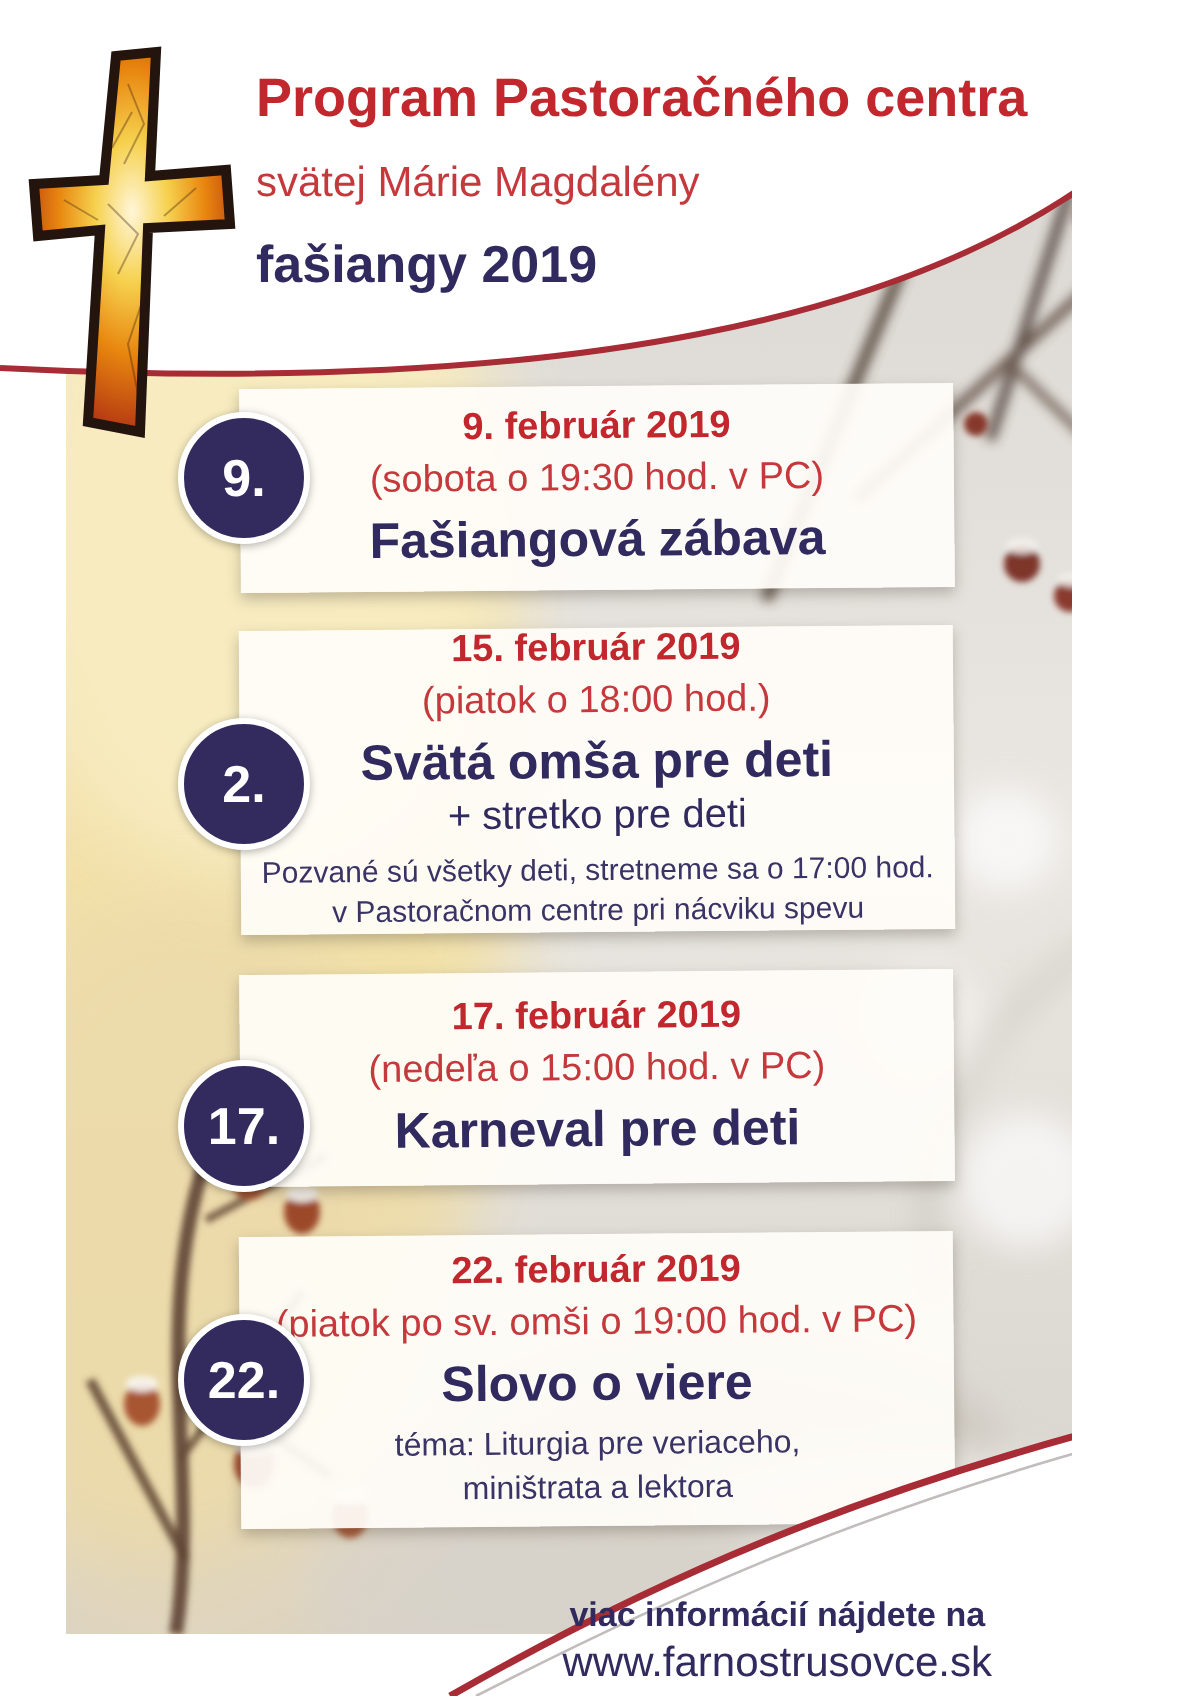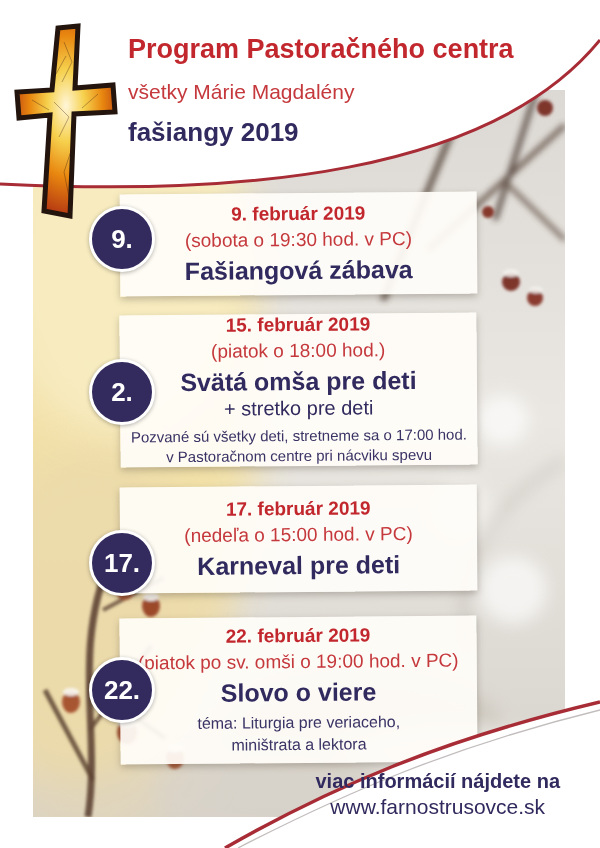--- a/index.html
+++ b/index.html
@@ -1,17 +1,17 @@
 <!DOCTYPE html>
 <html><head>
 <meta charset="utf-8">
 <style>
   html,body{margin:0;padding:0;background:#ffffff;}
   .poster{
-    position:relative;width:600px;height:848px;overflow:hidden;background:#ffffff;
+    position:relative;width:536px;height:848px;overflow:hidden;background:#ffffff;
     font-family:"Liberation Sans", sans-serif;
   }
   
   .photo{
     position:absolute;left:33px;top:90px;width:532px;height:727px;z-index:1;overflow:hidden;
   }
   
   .header-swoosh{position:absolute;left:0;top:0;width:600px;height:220px;z-index:2;pointer-events:none;}
   
   .cross{position:absolute;left:14px;top:22px;width:104px;height:198px;z-index:3;}
@@ -47,21 +47,21 @@
     display:flex;align-items:center;justify-content:center;
     box-shadow:0 1px 4px rgba(0,0,0,0.30);
   }
   .badge1{top:206px;}
   .badge2{top:359px;}
   .badge3{top:530px;}
   .badge4{top:657px;}
   
   .bottom-swoosh{position:absolute;left:0;top:0;width:600px;height:848px;z-index:6;pointer-events:none;}
   .footer{position:absolute;top:770px;right:40px;z-index:7;text-align:center;color:#312A5E;}
-  .f1{font-size:20px;font-weight:bold;}
+  .f1{font-size:17px;font-weight:bold;margin-top:28px;}
   .f2{font-size:21px;font-weight:normal;margin-top:2px;}
 </style>
 </head>
 <body>
 
 <div class="poster">
 
   <div class="photo">
     <svg width="532" height="727" viewBox="0 0 532 727" xmlns="http://www.w3.org/2000/svg">
       <defs>
@@ -161,21 +161,21 @@
       <path d="M60,120 L50,150 L55,175"></path>
       <path d="M18,78 L35,88"></path>
       <path d="M84,72 L68,86"></path>
       <path d="M52,34 L42,52"></path>
     </g>
   </svg>
 
   <div class="head-text">
     <div class="title">Program Pastoračného centra</div>
     <div class="subtitle">
-      <div>všetky Márie Magdalény</div>
+      <div>svätej Márie Magdalény</div>
     </div>
     <div class="season">fašiangy 2019</div>
   </div>
 
   <div class="card card1">
     <div class="date">9. február 2019</div>
     <div class="paren">(sobota o 19:30 hod. v PC)</div>
     <div class="etitle">Fašiangová zábava</div>
   </div>
   <div class="badge badge1">9.</div>

